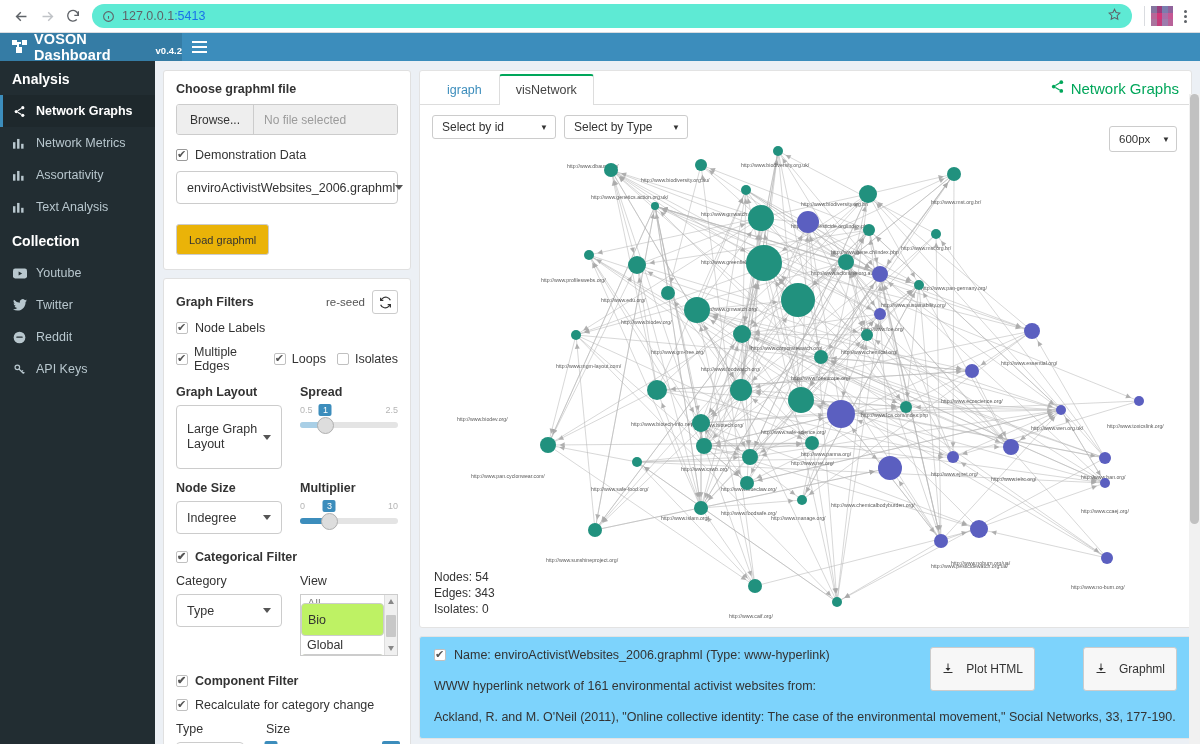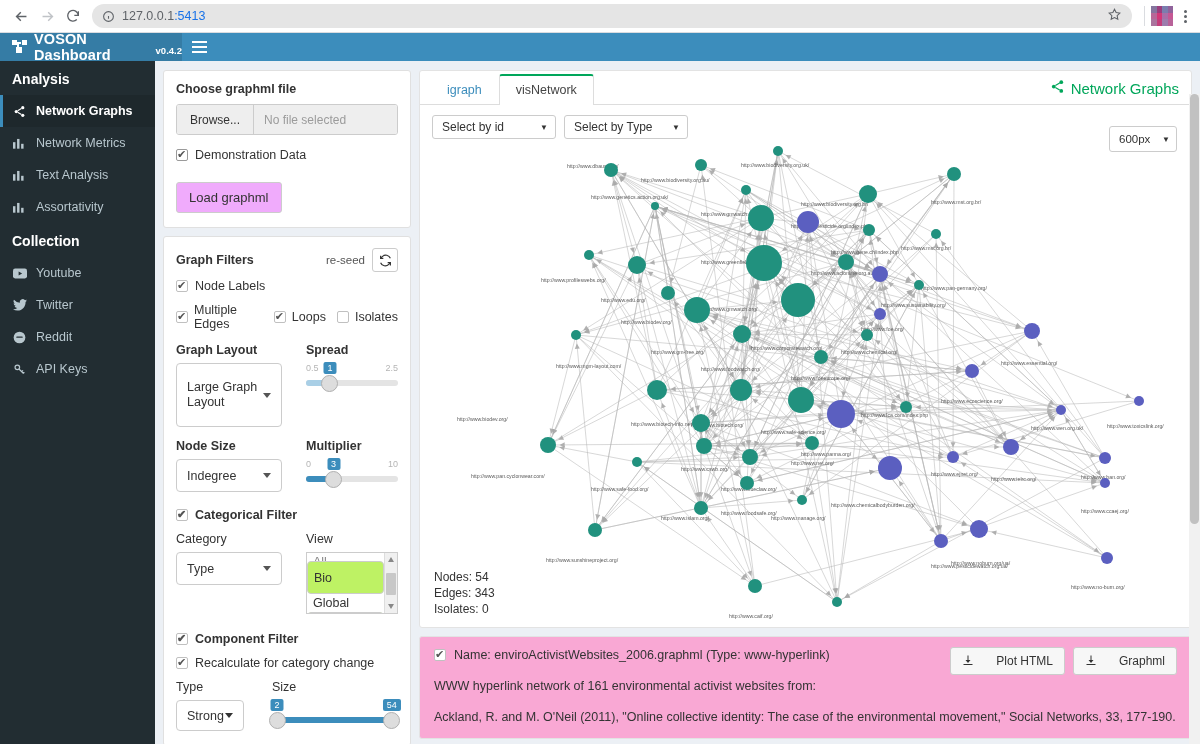--- a/index.html
+++ b/index.html
@@ -17,21 +17,21 @@
     display: flex; align-items: center; padding: 0 8px;
   }
   .nav-btn {
     width: 26px; height: 26px; display: flex; align-items: center; justify-content: center;
     color: #5f6368; font-size: 15px; border-radius: 50%; flex: 0 0 auto;
   }
   .nav-btn.disabled { color: #c0c3c7; }
   .nav-btn svg { display: block; }
   .omnibox {
     flex: 1 1 auto; height: 24px; margin: 0 8px 0 6px;
-    background: #e5e5e5; border-radius: 13px;
+    background: #5eead4; border-radius: 13px;
     display: flex; align-items: center; padding: 0 10px;
     font-size: 12.5px; color: #202124;
   }
   .omnibox .info-ic { margin-right: 7px; display:flex; }
   .omnibox .url-host { color: #5f6368; }
   .omnibox .url-port { color: #1a73e8; }
   .omnibox .star { margin-left: auto; color: #5f6368; }
   .chrome-right { display: flex; align-items: center; gap: 6px; padding-left: 4px;}
   .chrome-sep { width:1px; height:20px; background:#dadce0; }
   .avatar-px {
@@ -112,34 +112,34 @@
     content:"✔"; position:absolute; left:0px; top:-3px; font-size:11px; color:#555; line-height:14px;
   }
   .cb.light { border-color:#c0c0c0; }
   .sel {
     height: 33px; border:1px solid #ccc; border-radius:4px; background:#fff;
     display:flex; align-items:center; padding: 0 10px; font-size:12.5px; color:#333;
     justify-content: space-between;
   }
   .sel .caret { border-left:4px solid transparent; border-right:4px solid transparent; border-top:5px solid #555; }
   .btn-plain {
-    display:inline-flex; align-items:center; height:31px; padding: 0 12px; margin-top: 11px;
-    background:#f0abfc; border:1px solid #ccc; border-radius:3px; font-size:13px; color:#333;
+    display:inline-flex; align-items:center; height:31px; padding: 0 12px; margin-top: 20px;
+    background:#eab308; border:1px solid #ccc; border-radius:3px; font-size:11px; color:#333;
   }
   .filters-head { display:flex; align-items:center; justify-content: space-between; }
   .reseed { display:flex; align-items:center; gap:7px; }
   .reseed-lbl { font-size: 11.5px; color:#555; }
   .reseed-btn {
     width: 26px; height: 24px; border:1px solid #ccc; border-radius:3px; background:#fff;
     display:flex; align-items:center; justify-content:center;
   }
   .inline-chks { display:flex; gap: 11px; align-items:center; margin-top: 10px; font-size: 12.5px; color:#333;}
   .inline-chks .u { display:flex; align-items:center; gap:6px; }
 
-  .two-col { display:flex; gap: 24px; margin-top: 12px; }
+  .two-col { display:flex; gap: 18px; margin-top: 12px; }
   .col-a { width: 106px; }
   .col-b { flex:1; }
   .lbl { font-size:12.5px; font-weight:700; color:#333; margin-bottom:6px; }
   .lbl.norm { font-weight: 400; }
 
   .slider-wrap { position: relative; padding-top: 17px; }
   .sl-end { position:absolute; top:0; font-size:9px; color:#b5b5b5; }
   .sl-end.l { left:0; } .sl-end.r { right:0; }
   .sl-val {
     position:absolute; top:-1px; transform: translateX(-50%);
@@ -199,29 +199,29 @@
     position:absolute; right: 14px; top: 55px; height: 26px; width: 68px; z-index:5;
     border:1px solid #ccc; border-radius:3px; background:#fff;
     display:flex; align-items:center; justify-content:space-between; padding: 0 6px 0 9px; font-size:11.5px; color:#333;
   }
   .canvas-holder { position:absolute; left: 1px; right: 1px; top: 35px; bottom: 1px; overflow:hidden; }
   .stats {
     position:absolute; left: 14px; bottom: 10px; font-size: 12px; color:#333; line-height: 16px; z-index: 6;
   }
 
   .info-card {
-    margin-top: 8px; background:#f9a8d4; border:1px solid #e3e3e3; border-radius:3px;
+    margin-top: 8px; background:#7dd3fc; border:1px solid #e3e3e3; border-radius:3px;
     padding: 11px 14px 14px; position: relative; min-height: 100px;
   }
   .info-line1 { display:flex; align-items:center; gap:8px; font-size:12.5px; color:#333; }
   .info-p { font-size:12.5px; color:#333; margin-top: 17px; }
   .dl-btns { position:absolute; right: 14px; top: 10px; display:flex; gap: 8px; }
   .dl-btn {
-    display:flex; align-items:center; gap:22px; height:28px; padding:0 11px;
-    background:#f7f7f7; border:1px solid #ccc; border-radius:3px; font-size:12px; color:#333;
+    display:flex; align-items:center; gap:12px; height:44px; padding:0 11px;
+    background:#f7f7f7; border:1px solid #ccc; border-radius:3px; font-size:12px; color:#333;margin-left:40px;
   }
   .scroll-rail { position:absolute; right:0; top:33px; width:11px; bottom:0; background:#f1f1f1; }
   .scroll-thumb { position:absolute; left:1px; width:9px; top:0; height: 430px; background:#c1c1c1; border-radius:5px; }
 </style>
 </head>
 <body>
 
 <div id="app">
 
   <div class="browser-bar">
@@ -311,32 +311,32 @@
     </div>
 
     <div class="side-item">
       <span class="sic">
         <svg width="13" height="12" viewBox="0 0 16 14" fill="#b8c7ce">
             <rect x="0" y="6" width="3" height="8"></rect>
             <rect x="5" y="2" width="3" height="12"></rect>
             <rect x="10" y="8" width="3" height="6"></rect>
           </svg>
       </span>
-      <span>Text Analysis</span>
+      <span>Assortativity</span>
     </div>
 
     <div class="side-item">
       <span class="sic">
         <svg width="13" height="12" viewBox="0 0 16 14" fill="#b8c7ce">
             <rect x="0" y="6" width="3" height="8"></rect>
             <rect x="5" y="2" width="3" height="12"></rect>
             <rect x="10" y="8" width="3" height="6"></rect>
           </svg>
       </span>
-      <span>Assortativity</span>
+      <span>Text Analysis</span>
     </div>
 
     <div class="side-header">Collection</div>
 
     <div class="side-item">
       <span class="sic">
         <svg width="14" height="11" viewBox="0 0 20 14" fill="#b8c7ce">
             <rect width="20" height="14" rx="3"></rect>
             <path d="M8 4l5 3-5 3z" fill="#222d32"></path>
           </svg>
@@ -380,20 +380,24 @@
 
       <div class="ctrl-box">
         <div class="ctrl-title">Choose graphml file</div>
         <div class="file-input">
           <div class="file-btn">Browse...</div>
           <div class="file-name">No file selected</div>
         </div>
         <div class="chk-row">
           <span class="cb on"></span>
           <span>Demonstration Data</span>
+        </div>
+        <div class="sel">
+          <span>enviroActivistWebsites_2006.graphml</span>
+          <span class="caret"></span>
         </div>
         <div class="btn-plain">Load graphml</div>
       </div>
 
       <div class="ctrl-box">
         <div class="filters-head">
           <div class="ctrl-title" style="margin-bottom:0">Graph Filters</div>
           <div class="reseed">
             <span class="reseed-lbl">re-seed</span>
             <span class="reseed-btn">

